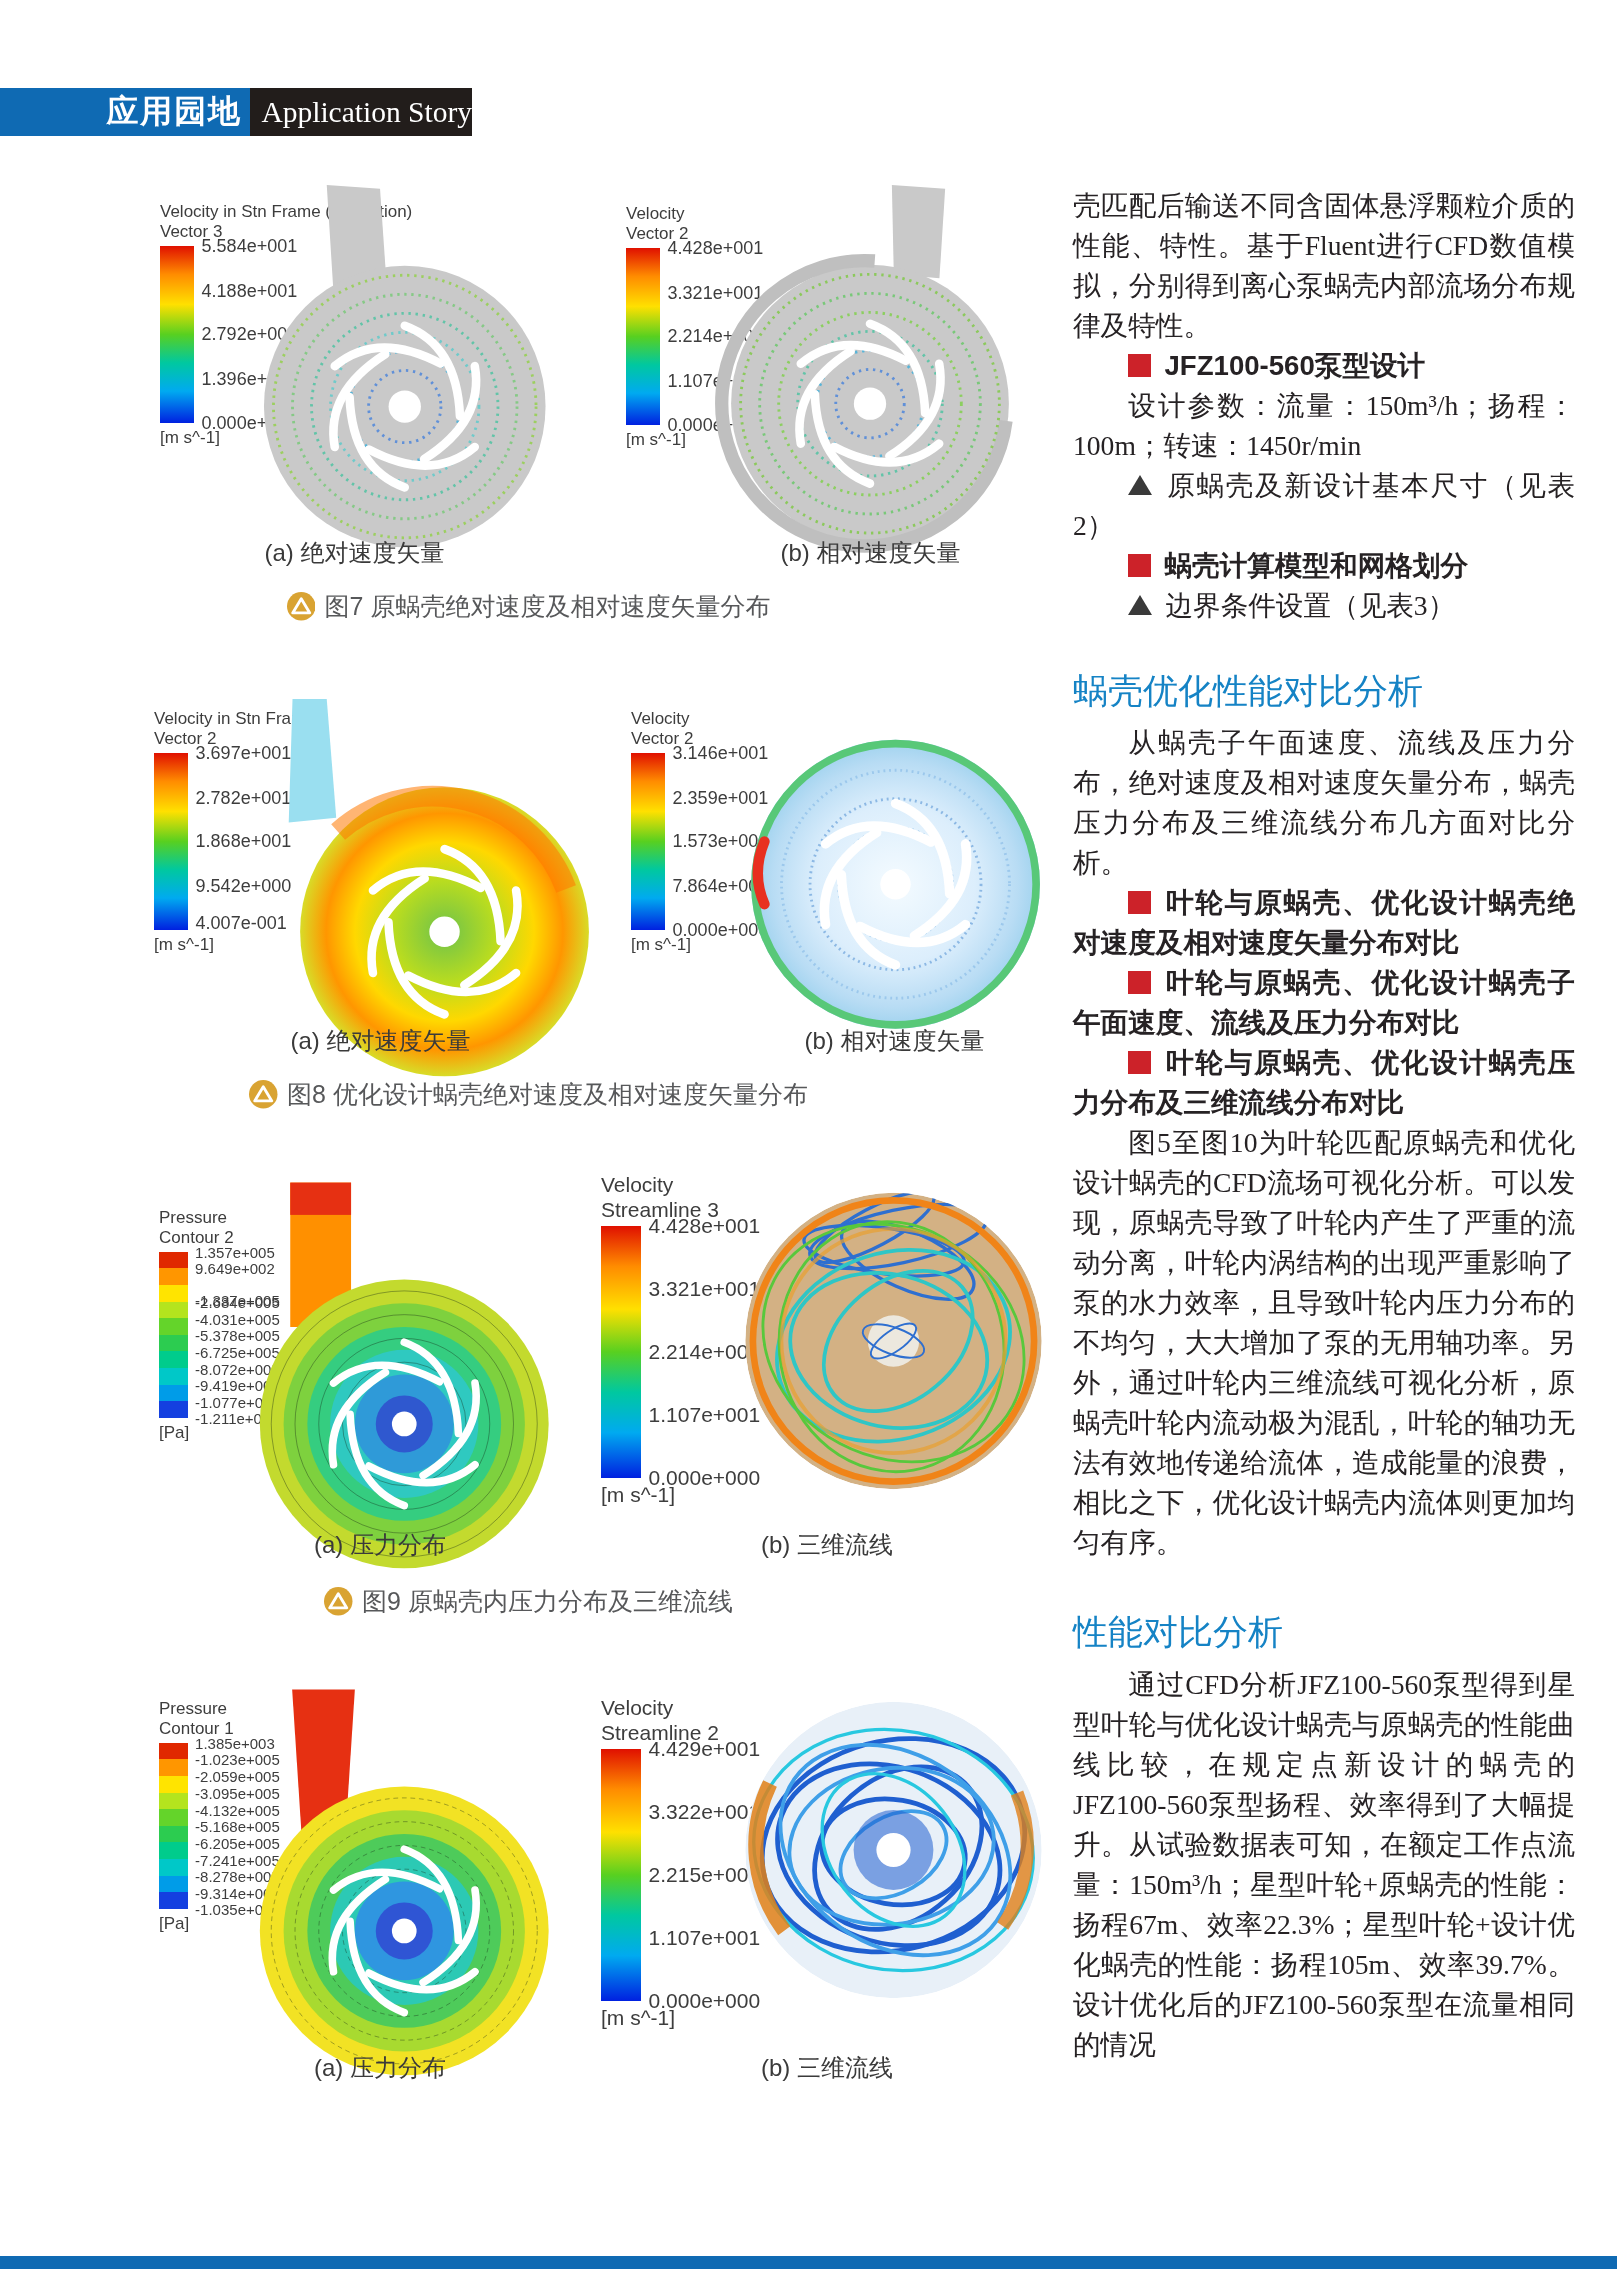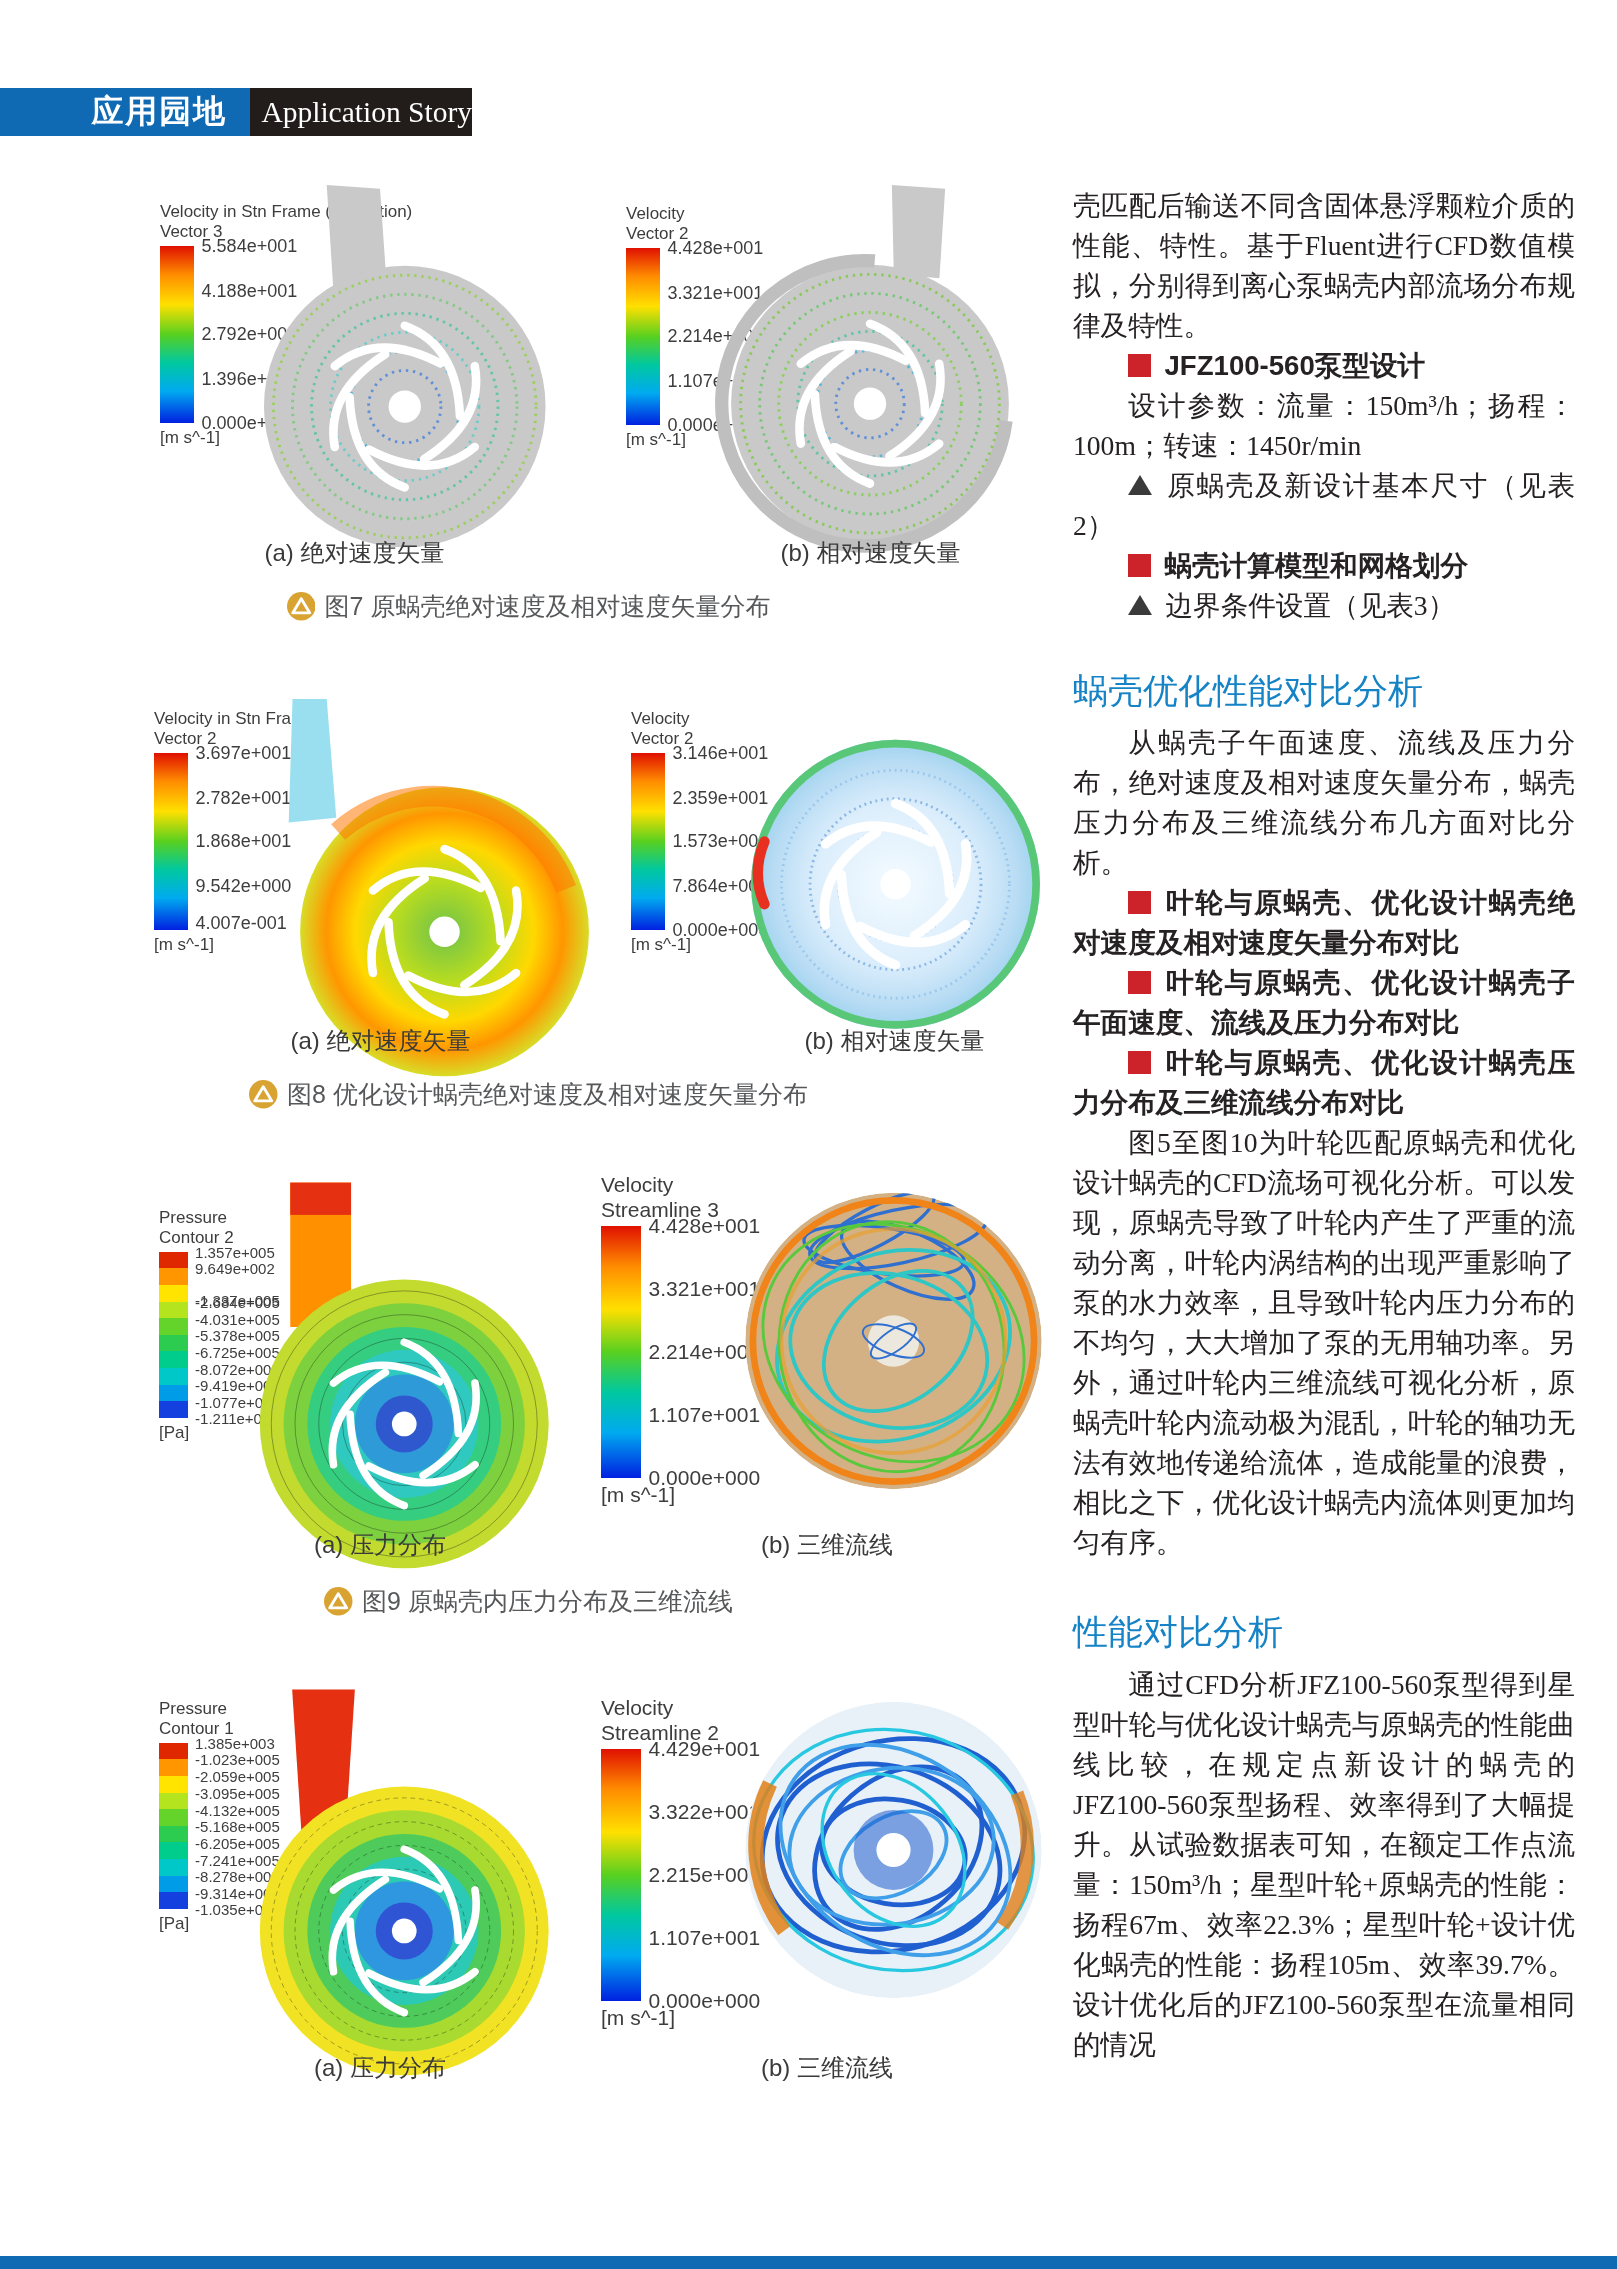--- a/index.html
+++ b/index.html
@@ -1,21 +1,21 @@
 <!DOCTYPE html>
 <html style="font-size:15px"><head>
 <meta charset="utf-8">
 <style>
   html,body{margin:0;padding:0;background:#e9e9e9;}
   .page{position:relative;width:1618px;height:2269px;background:#ffffff;overflow:hidden;
         font-family:"Liberation Serif","DejaVu Serif",serif;color:#262224;}
 
   
   .hdr-blue{position:absolute;left:0;top:88px;width:250px;height:48px;background:#0f6ab3;
-            display:flex;align-items:center;justify-content:flex-end;padding-right:23px;box-sizing:border-box;}
+            display:flex;align-items:center;justify-content:flex-end;padding-right:8px;box-sizing:border-box;}
   .hdr-blue span{color:#fff;font-family:"Liberation Sans",sans-serif;font-weight:bold;font-size:32px;letter-spacing:1.9px;}
   .hdr-black{position:absolute;left:250px;top:88px;width:222px;height:48px;background:#221d1b;
              display:flex;align-items:center;padding-left:11.4px;box-sizing:border-box;}
   .hdr-black span{color:#fff;font-family:"Liberation Serif",serif;font-size:29.5px;}
 
   .footer-bar{position:absolute;left:0;bottom:0;width:100%;height:13.3px;background:#0f6ab3;}
 
   
   .legend{position:absolute;font-family:"Liberation Sans","DejaVu Sans",sans-serif;color:#3d3d3d;}
   .lg-t{font-size:17px;line-height:20px;white-space:nowrap;}

